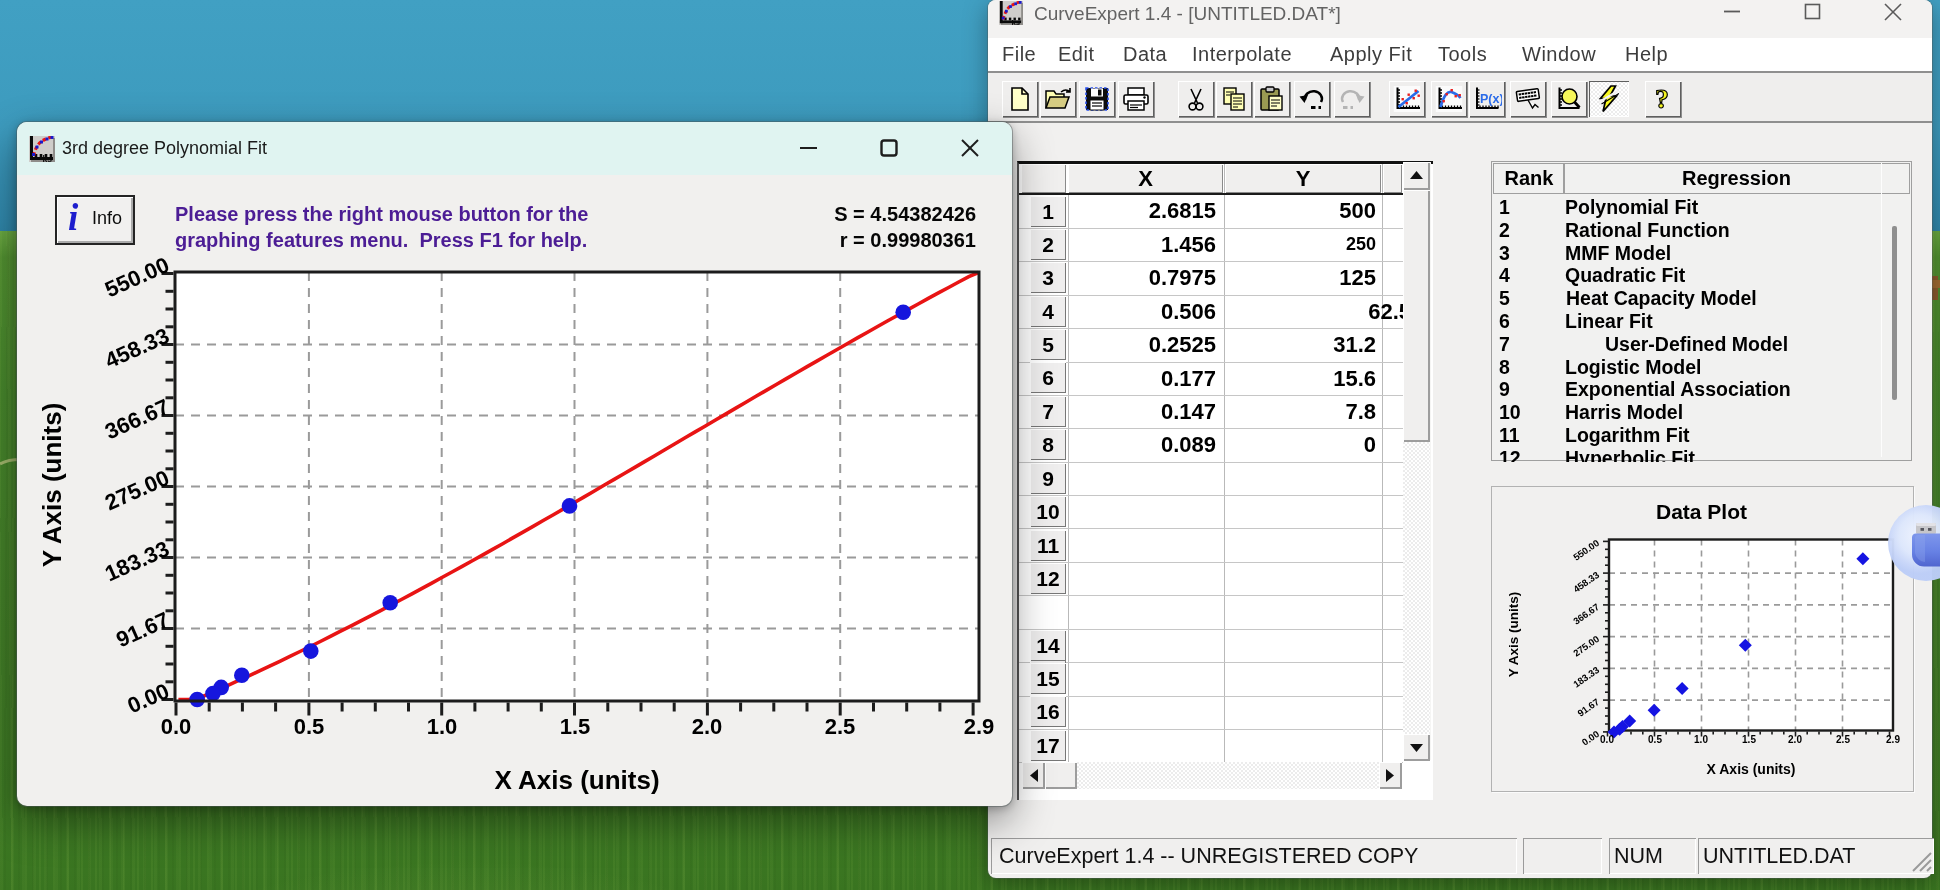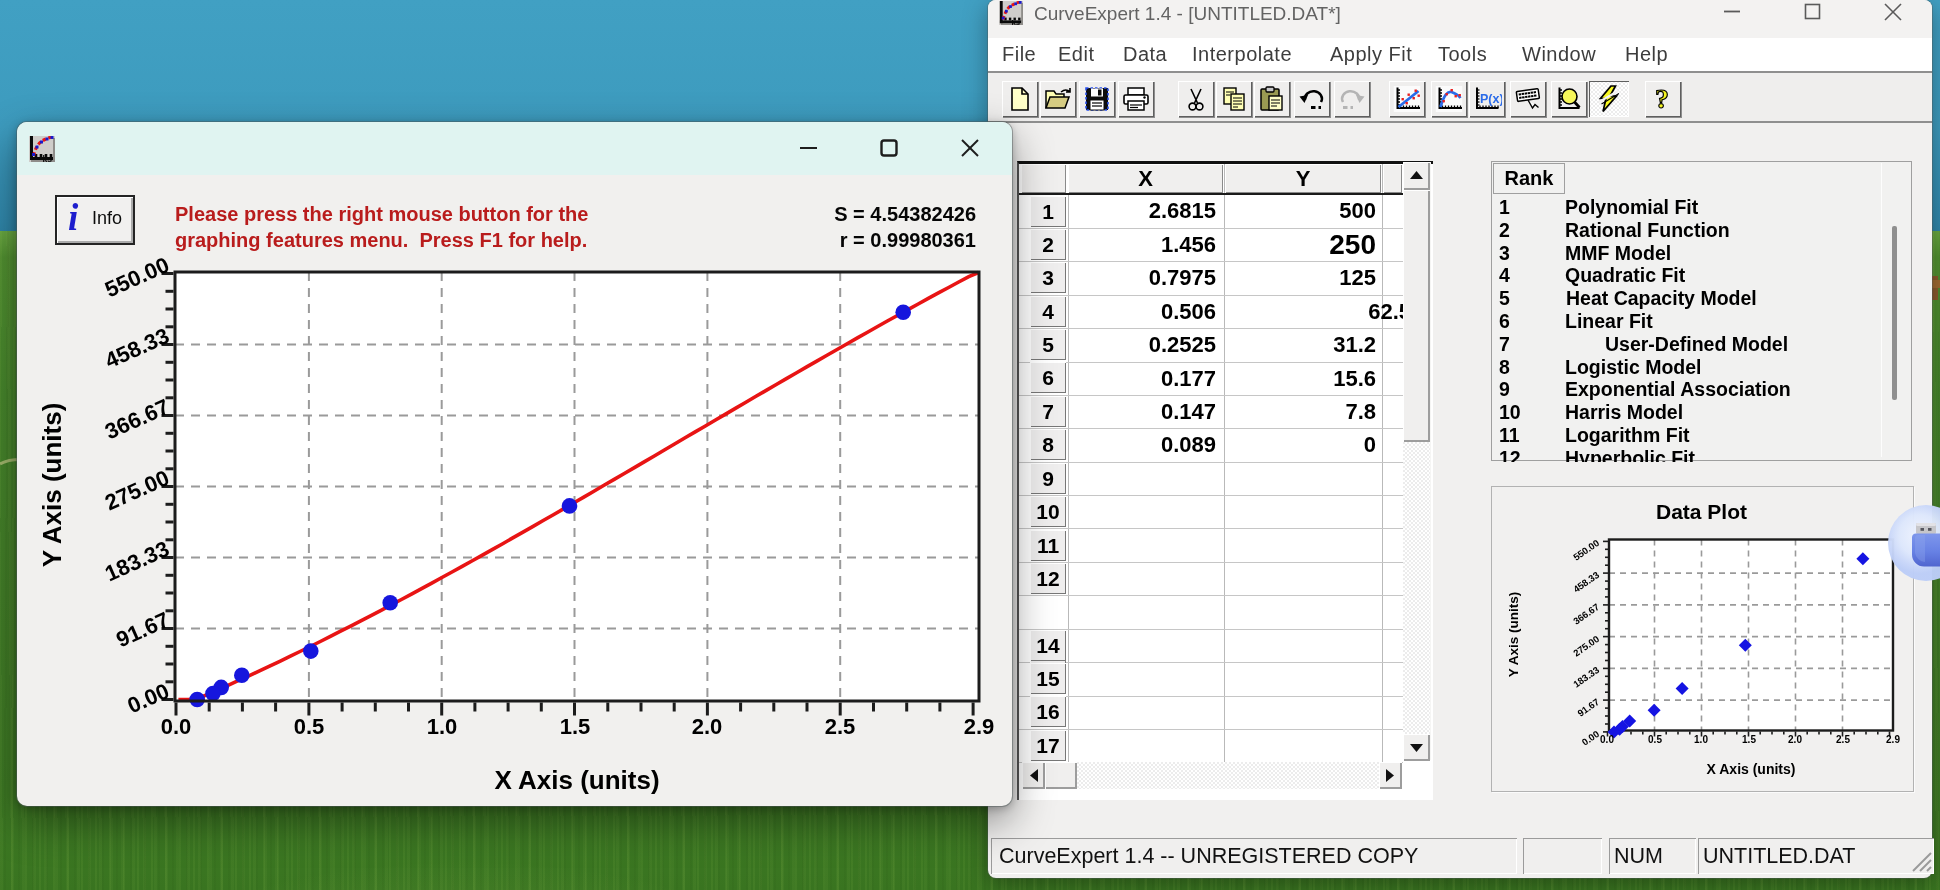--- a/index.html
+++ b/index.html
@@ -363,21 +363,21 @@
 <div class="abs rowhdr" style="left:42px;top:530px;width:36px;height:31px;line-height:31px;">11</div>
 <div class="abs rowhdr" style="left:42px;top:563px;width:36px;height:31px;line-height:31px;">12</div>
 <div class="abs rowhdr" style="left:42px;top:596px;width:36px;height:31px;line-height:31px;margin-top:40px;">13</div>
 <div class="abs rowhdr" style="left:42px;top:630px;width:36px;height:31px;line-height:31px;">14</div>
 <div class="abs rowhdr" style="left:42px;top:663px;width:36px;height:31px;line-height:31px;">15</div>
 <div class="abs rowhdr" style="left:42px;top:696px;width:36px;height:31px;line-height:31px;">16</div>
 <div class="abs rowhdr" style="left:42px;top:730px;width:36px;height:31px;line-height:31px;">17</div>
 <div class="cell" style="left:80px;top:194px;width:148px;height:33px;line-height:33px;text-align:right;font-size:22px;">2.6815</div>
 <div class="cell" style="left:236px;top:194px;width:152px;height:33px;line-height:33px;text-align:right;font-size:22px;">500</div>
 <div class="cell" style="left:80px;top:228px;width:148px;height:33px;line-height:33px;text-align:right;font-size:22px;">1.456</div>
-<div class="cell" style="left:236px;top:228px;width:152px;height:33px;line-height:33px;text-align:right;font-size:28px;">250</div>
+<div class="cell" style="left:236px;top:228px;width:152px;height:33px;line-height:33px;text-align:right;font-size:18px;">250</div>
 <div class="cell" style="left:80px;top:261px;width:148px;height:33px;line-height:33px;text-align:right;font-size:22px;">0.7975</div>
 <div class="cell" style="left:236px;top:261px;width:152px;height:33px;line-height:33px;text-align:right;font-size:22px;">125</div>
 <div class="cell" style="left:80px;top:295px;width:148px;height:33px;line-height:33px;text-align:right;font-size:22px;">0.506</div>
 <div class="cell" style="left:236px;top:295px;width:152px;height:33px;line-height:33px;text-align:right;font-size:22px;padding-left:35px;">62.5</div>
 <div class="cell" style="left:80px;top:328px;width:148px;height:33px;line-height:33px;text-align:right;font-size:22px;">0.2525</div>
 <div class="cell" style="left:236px;top:328px;width:152px;height:33px;line-height:33px;text-align:right;font-size:22px;">31.2</div>
 <div class="cell" style="left:80px;top:362px;width:148px;height:33px;line-height:33px;text-align:right;font-size:22px;">0.177</div>
 <div class="cell" style="left:236px;top:362px;width:152px;height:33px;line-height:33px;text-align:right;font-size:22px;">15.6</div>
 <div class="cell" style="left:80px;top:395px;width:148px;height:33px;line-height:33px;text-align:right;font-size:22px;">0.147</div>
 <div class="cell" style="left:236px;top:395px;width:152px;height:33px;line-height:33px;text-align:right;font-size:22px;">7.8</div>
@@ -396,20 +396,21 @@
 <div class="abs sbtn" style="left:34px;top:762px;width:23px;height:27px;"><svg width="23" height="27">
           <path d="M8 13.5 L16 7 L16 20 Z" fill="#111"></path>
         </svg></div>
 <div class="abs sbtn" style="left:57px;top:762px;width:32px;height:27px;"></div>
 <div class="abs strack" style="left:89px;top:762px;width:302px;height:27px;"></div>
 <div class="abs sbtn" style="left:391px;top:762px;width:23px;height:27px;"><svg width="23" height="27">
           <path d="M15 13.5 L7 7 L7 20 Z" fill="#111"></path>
         </svg></div>
 <div class="abs" style="left:503px;top:161px;width:419px;height:298px;background:#f1f1f0;border:1px solid #9f9f9f;"></div>
 <div class="abs" style="left:505px;top:163px;width:70px;height:29px;border:1px solid #9f9f9f;font-weight:bold;font-size:20px;text-align:center;line-height:29px;color:#000;">Rank</div>
+<div class="abs" style="left:575px;top:163px;width:345px;height:29px;border:1px solid #9f9f9f;font-weight:bold;font-size:20px;text-align:center;line-height:29px;color:#000;">Regression</div>
 <div class="abs" style="left:504px;top:193px;width:388px;height:269px;overflow:hidden;">
 <div class="abs rnk" style="left:7px;top:3px;">1</div>
 <div class="abs rnk" style="left:73px;top:3px;">Polynomial Fit</div>
 <div class="abs rnk" style="left:7px;top:26px;">2</div>
 <div class="abs rnk" style="left:73px;top:26px;">Rational Function</div>
 <div class="abs rnk" style="left:7px;top:49px;">3</div>
 <div class="abs rnk" style="left:73px;top:49px;">MMF Model</div>
 <div class="abs rnk" style="left:7px;top:71px;">4</div>
 <div class="abs rnk" style="left:73px;top:71px;">Quadratic Fit</div>
 <div class="abs rnk" style="left:7px;top:94px;">5</div>
@@ -530,20 +531,21 @@
         <g stroke="#9a9a9a" stroke-width="2">
           <line x1="21" y1="3" x2="3" y2="21"></line>
           <line x1="21" y1="10" x2="10" y2="21"></line>
           <line x1="21" y1="17" x2="17" y2="21"></line>
         </g>
       </svg></div>
 </div>
 
 <div id="lwin" class="abs">
   <div class="tbar"></div>
+  <div class="ttext">3rd degree Polynomial Fit</div>
   <svg class="abs" style="left:12px;top:14px" width="26" height="26" viewBox="0 0 26 26">
 <rect x="0" y="0" width="26" height="26" fill="#cfcdca"></rect>
 <rect x="24" y="2" width="2" height="24" fill="#8f8d8a"></rect>
 <rect x="2" y="24" width="24" height="2" fill="#8f8d8a"></rect>
 <rect x="1" y="0" width="3" height="24" fill="#0a0a0a"></rect>
 <rect x="1" y="21" width="23" height="3" fill="#0a0a0a"></rect>
 <g stroke="#0a0a0a" stroke-width="2.6">
         <line x1="7" y1="21" x2="7" y2="18"></line>
         <line x1="12" y1="21" x2="12" y2="18"></line>
         <line x1="17" y1="21" x2="17" y2="18"></line>
@@ -652,21 +654,21 @@
     <line x1="8" y1="14" x2="25" y2="14" stroke="#1d1d1d" stroke-width="2"></line>
     <rect x="89.5" y="6.5" width="15" height="15" rx="2.5" fill="none" stroke="#1d1d1d" stroke-width="2.4"></rect>
     <line x1="170" y1="6" x2="186" y2="22" stroke="#1d1d1d" stroke-width="2"></line>
     <line x1="186" y1="6" x2="170" y2="22" stroke="#1d1d1d" stroke-width="2"></line>
   </svg>
 
   <div class="abs" style="left:38px;top:73px;width:76px;height:46px;background:#f1f0ef;border:2px solid #242424;box-shadow:inset 1px 1px 0 #ffffff,inset -2px -2px 0 #ababab;">
     <span style="position:absolute;left:11px;top:-1px;font-family:'Liberation Serif',serif;font-style:italic;font-weight:bold;font-size:37px;color:#1d1dcd;">i</span>
     <span style="position:absolute;left:35px;top:0;line-height:42px;font-size:18px;color:#0c0c0c;">Info</span>
   </div>
-  <div class="abs" style="left:158px;top:79px;font-weight:bold;font-size:20px;color:#b91c1c;line-height:26px;">Please press the right mouse button for the<br>graphing features menu.&nbsp; Press F1 for help.</div>
+  <div class="abs" style="left:158px;top:79px;font-weight:bold;font-size:20px;color:#4c1d95;line-height:26px;">Please press the right mouse button for the<br>graphing features menu.&nbsp; Press F1 for help.</div>
   <div class="abs" style="left:659px;top:79px;width:300px;text-align:right;font-weight:bold;font-size:20px;color:#050505;line-height:26px;">S = 4.54382426<br>r = 0.99980361</div>
 </div>
 
 <svg class="abs" style="left:1886px;top:503px" width="54" height="82">
 <defs>
       <radialGradient id="ug" cx="42%" cy="40%">
         <stop offset="0%" stop-color="#f0f4fe"></stop>
         <stop offset="55%" stop-color="#dde7fc"></stop>
         <stop offset="82%" stop-color="#c8d6f9"></stop>
         <stop offset="100%" stop-color="#bccdf7"></stop>

